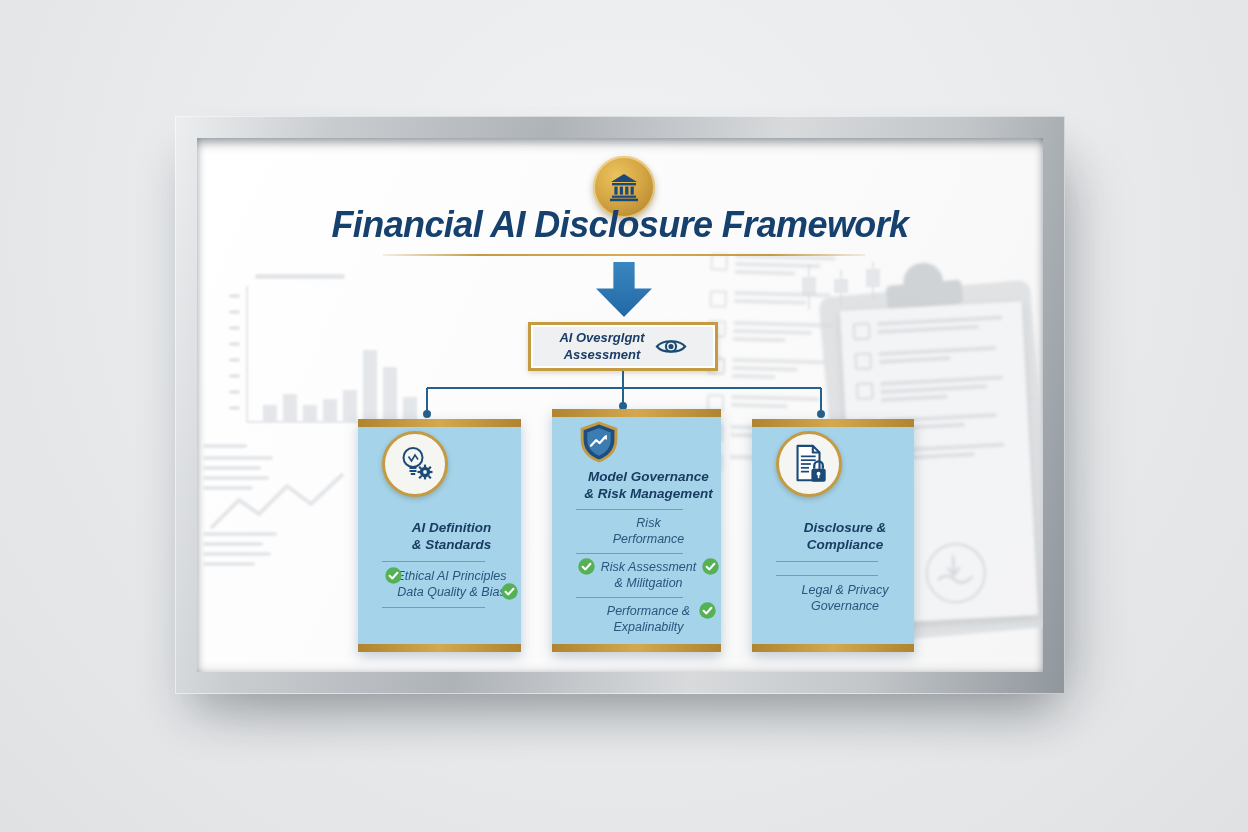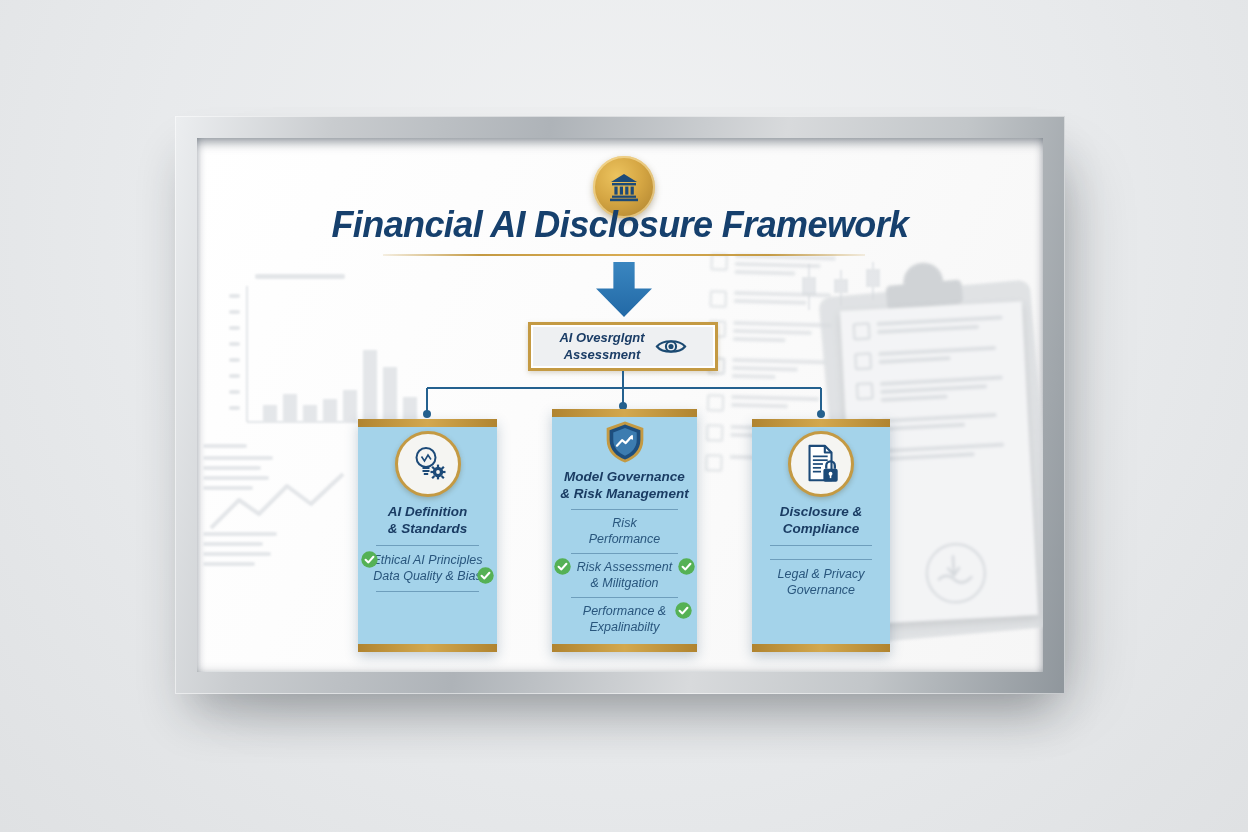--- a/index.html
+++ b/index.html
@@ -257,29 +257,29 @@
         <path d="M624 250 V274"></path>
       </g>
       <g fill="#24618f">
         <circle cx="230" cy="276" r="4"></circle>
         <circle cx="426" cy="268" r="4"></circle>
         <circle cx="624" cy="276" r="4"></circle>
       </g>
     </svg>
 
     <style>
-      .card{position:absolute;background:#a4d3ea;display:flex;flex-direction:column;align-items:center;
-            box-shadow:0 5px 12px rgba(50,85,115,.28);}
+      .card{position:absolute;background:#a4d3ea;display:flex;flex-direction:column;
+            box-shadow:0 5px 12px rgba(50,85,115,.28);padding-left:24px;}
       .gold-bar{position:absolute;left:0;right:0;height:8px;
             background:linear-gradient(90deg,#b08430,#d3a84e 50%,#b08430);}
       .gold-top{top:0;} .gold-bottom{bottom:0;}
       .icon-circle{width:60px;height:60px;border-radius:50%;background:#f5f5f2;border:3px solid #c49a43;
             display:flex;align-items:center;justify-content:center;margin-top:12px;flex:0 0 auto;
             box-shadow:0 2px 5px rgba(90,80,40,.3);}
-      .card-heading{margin-top:7px;font-size:13.5px;font-weight:700;color:#1a3c63;text-align:center;line-height:1.25;}
+      .card-heading{margin-top:23px;font-size:13.5px;font-weight:700;color:#1a3c63;text-align:center;line-height:1.25;}
       .divider{width:74%;height:1px;background:rgba(44,94,134,.45);margin:7px 0 6px;}
       .item{position:relative;width:100%;box-sizing:border-box;padding:0 6px;text-align:center;
             font-size:12.5px;color:#29567d;line-height:1.28;}
       .check{position:absolute;width:17px;height:17px;display:flex;}
     </style>
 
     <div class="card" style="left:161px;top:281px;width:139px;height:233px;">
       <div class="gold-bar gold-top"></div>
       <div class="icon-circle">
         <span style="display:flex;">

